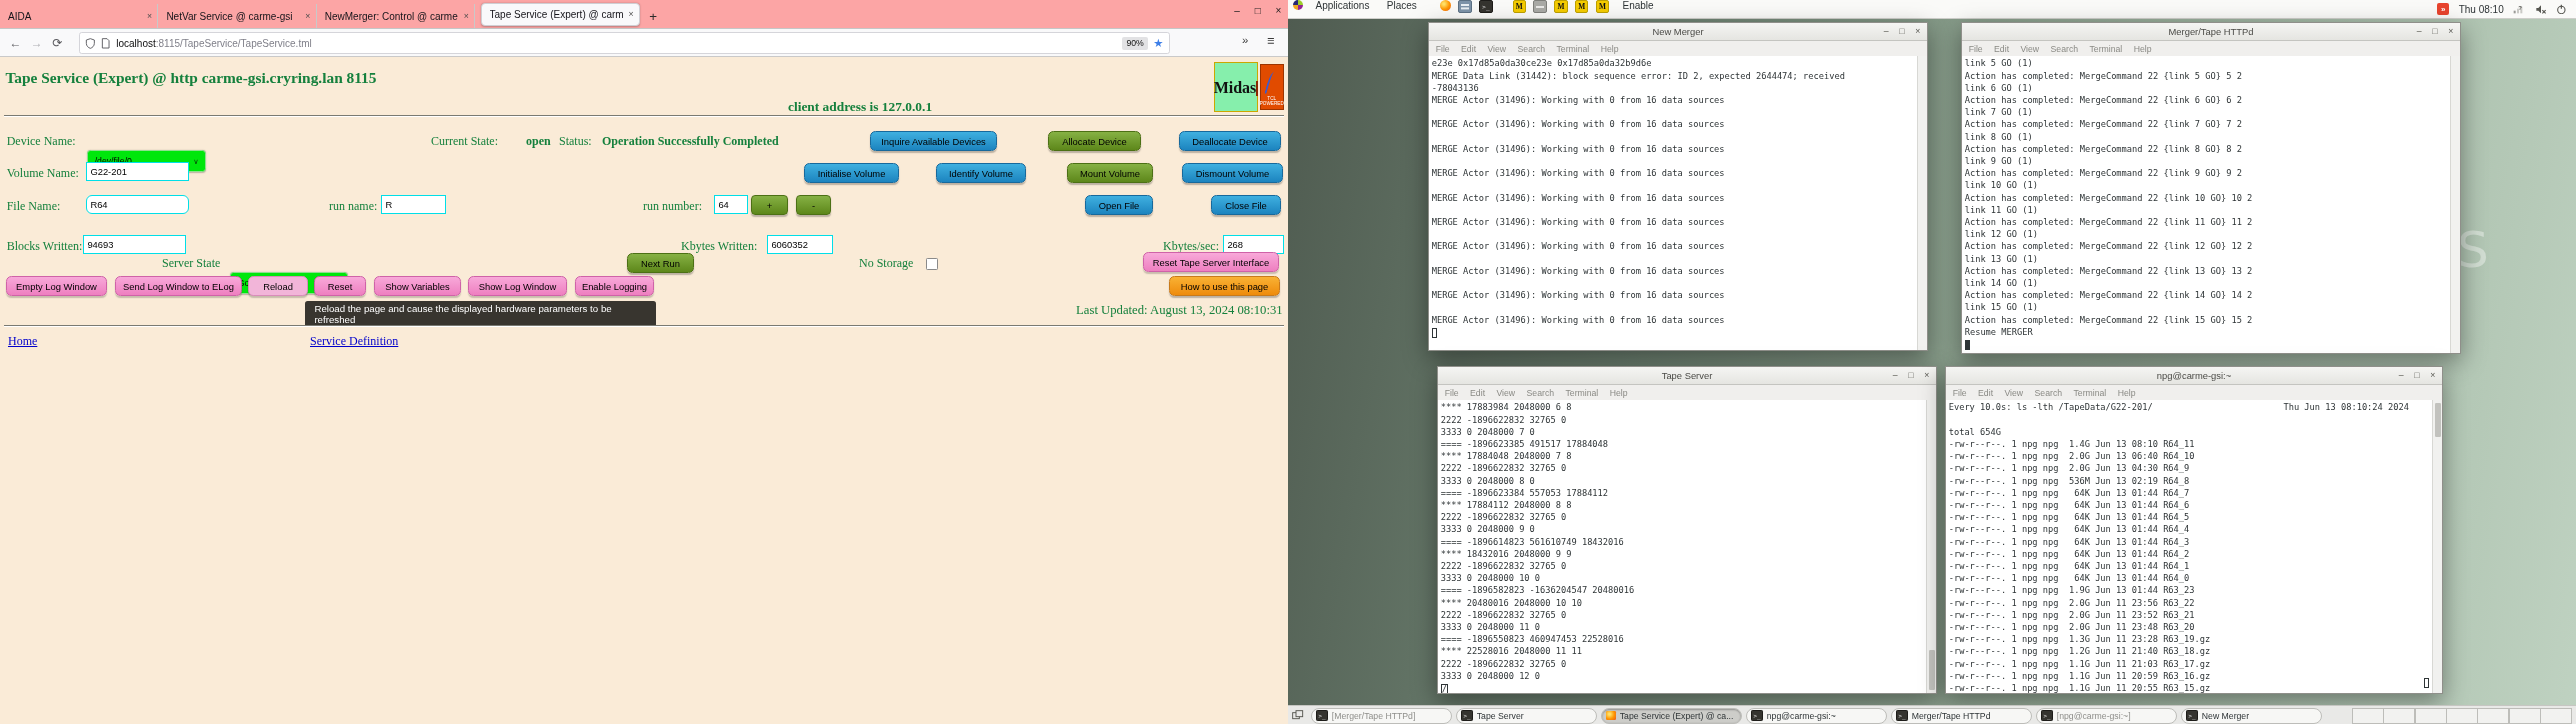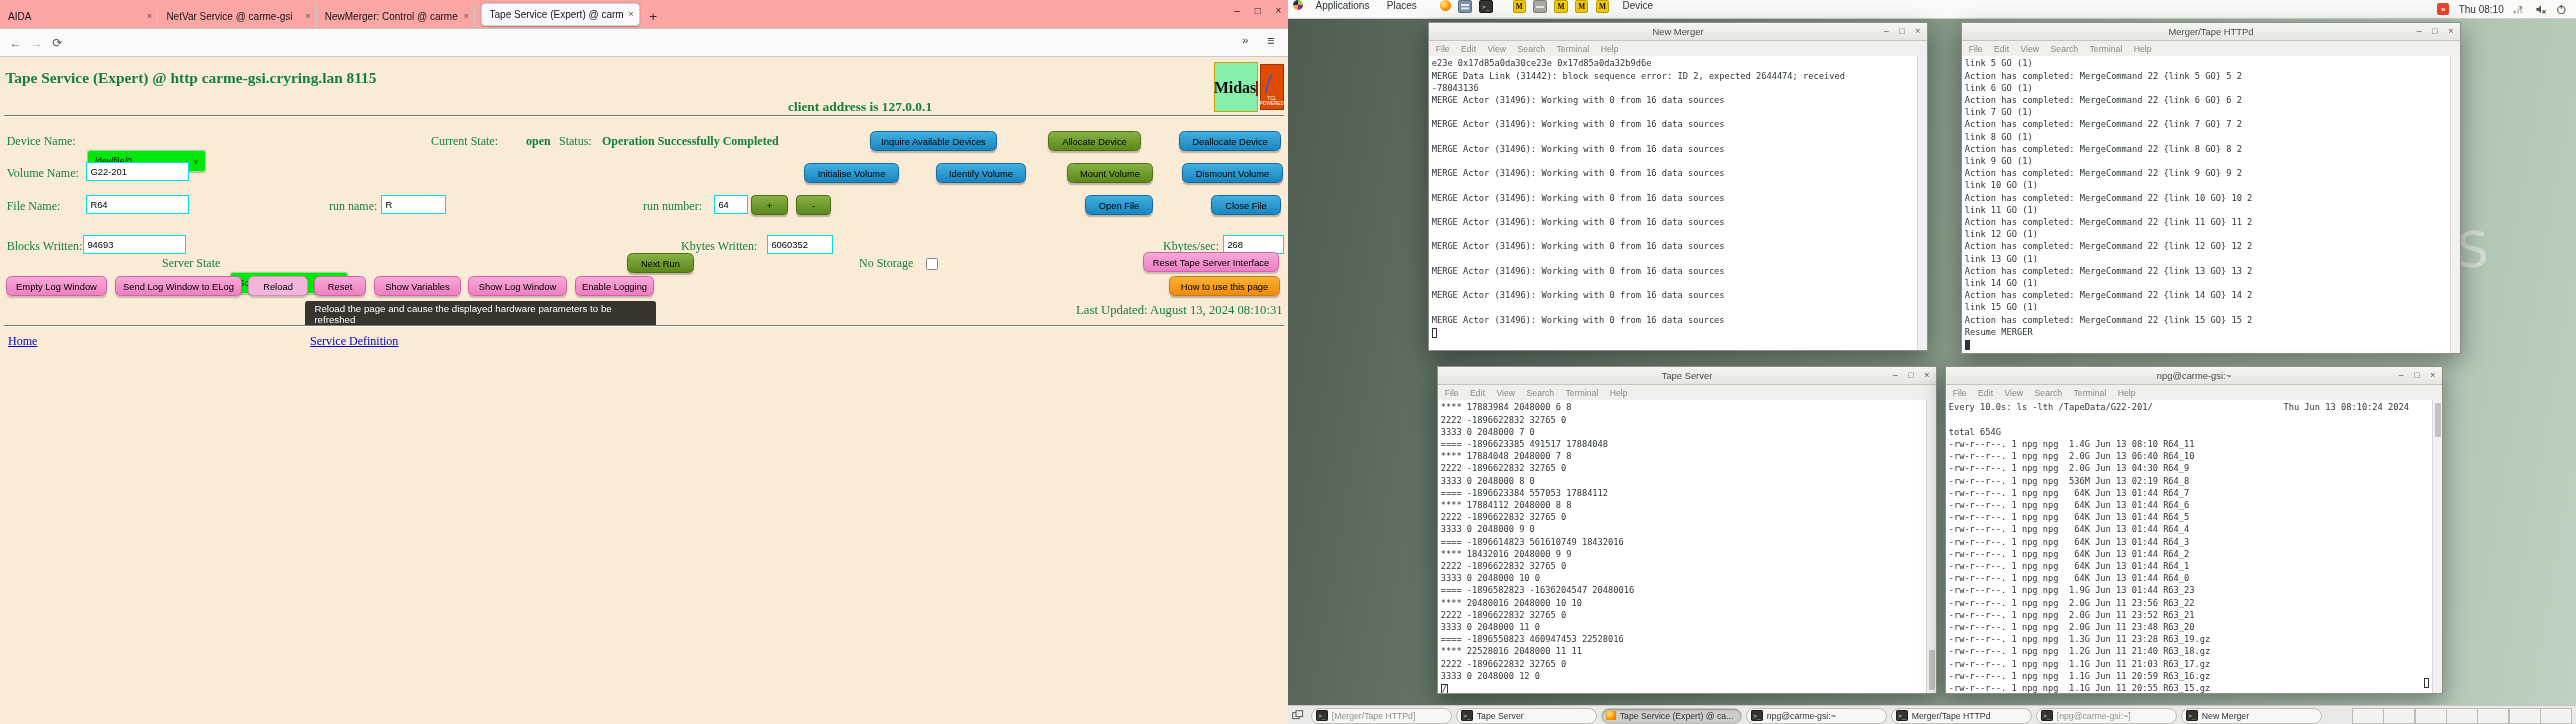--- a/index.html
+++ b/index.html
@@ -121,20 +121,31 @@
         <span>–</span>
         <span>□</span>
         <span>×</span>
       </div>
     </div>
 
     <div class="navbar">
       <span class="navico">←</span>
       <span class="navico dim">→</span>
       <span class="navico">⟳</span>
+      <div class="urlbar">
+        <svg width="10.7" height="10.7" viewBox="0 0 16 16">
+            <path d="M8 1 L14 3 V8 C14 12 11 14.5 8 15.5 C5 14.5 2 12 2 8 V3 Z" fill="none" stroke="#5b5b60" stroke-width="1.4"></path>
+          </svg>
+        <svg width="9.4" height="10.7" viewBox="0 0 14 16" style="margin-left:5.4px;">
+            <path d="M2 1 h7 l3 3 v11 h-10 z" fill="none" stroke="#5b5b60" stroke-width="1.4"></path>
+          </svg>
+        <span class="urltext"><span class="host">localhost</span><span class="path">:8115/TapeService/TapeService.tml</span></span>
+        <span class="zoombadge">90%</span>
+        <span class="star">★</span>
+      </div>
       <span class="abs" style="left:1242px;top:5.4px;font-size:11.4px;color:#3a3a3a;">»</span>
       <span class="abs" style="left:1267px;top:4.7px;font-size:12.7px;color:#3a3a3a;">≡</span>
     </div>
 
     <div class="page">
 
       <div class="abs ser red pagetitle" style="left:5.4px;top:12px;">Tape Service (Expert) @ http carme-gsi.cryring.lan 8115</div>
       <div class="abs ser red clientaddr" style="left:788px;top:42px;">client address is 127.0.0.1</div>
       <div class="logo-midas" style="left:1214px;top:5.4px;">
         <span class="m">Midas</span>
@@ -160,21 +171,21 @@
       <div class="abs pbtn btn-blue" style="left:1179px;top:74px;width:102px;">Deallocate Device</div>
 
       <div class="abs ser red rlabel" style="left:6.7px;top:109px;">Volume Name:</div>
       <input class="cyin" style="left: 86px; top: 105px; width: 94px;" value="G22-201">
       <div class="abs pbtn btn-blue" style="left:804px;top:106px;width:95px;">Initialise Volume</div>
       <div class="abs pbtn btn-blue" style="left:936px;top:106px;width:90px;">Identify Volume</div>
       <div class="abs pbtn btn-green" style="left:1067px;top:106px;width:86px;">Mount Volume</div>
       <div class="abs pbtn btn-blue" style="left:1182px;top:106px;width:101px;">Dismount Volume</div>
 
       <div class="abs ser red rlabel" style="left:6.7px;top:142px;">File Name:</div>
-      <input class="cyin" style="left: 86px; top: 138px; width: 94px;" value="R64">
+      <input class="cyin" style="left: 86px; top: 138px; width: 94px; border-radius: 6px;" value="R64">
       <div class="abs ser red rlabel" style="left:329px;top:142px;">run name:</div>
       <input class="cyin" style="left: 381px; top: 138px; width: 56px;" value="R">
       <div class="abs ser red rlabel" style="left:643px;top:142px;">run number:</div>
       <input class="cyin" style="left: 714px; top: 138px; width: 25.5px;" value="64">
       <div class="abs pbtn btn-green" style="left:751px;top:138px;width:37px;border-radius:4px;">+</div>
       <div class="abs pbtn btn-green" style="left:796px;top:138px;width:35px;border-radius:4px;">-</div>
       <div class="abs pbtn btn-blue" style="left:1085px;top:138px;width:68px;">Open File</div>
       <div class="abs pbtn btn-blue" style="left:1211px;top:138px;width:70px;">Close File</div>
 
       <div class="abs ser red rlabel" style="left:6.7px;top:182px;">Blocks Written:</div>
@@ -224,21 +235,21 @@
           <i></i>
         </span>
       <span class="licon termico">&gt;_</span>
       <span class="licon midasico" style="margin-left:20px;">M</span>
       <span class="licon printico">
           <i></i>
         </span>
       <span class="licon midasico">M</span>
       <span class="licon midasico">M</span>
       <span class="licon midasico">M</span>
-      <span class="applabel">Device</span>
+      <span class="applabel">Enable</span>
       <div class="tray">
         <span class="recico">»</span>
         <span class="clock">Thu 08:10</span>
         <svg width="12" height="10.7" viewBox="0 0 18 16" style="font-size:15px">
             <rect x="1" y="10" width="3" height="4" fill="#9a9a96"></rect>
             <rect x="6" y="7" width="3" height="7" fill="#c9c9c5"></rect>
             <rect x="11" y="4" width="3" height="10" fill="#c9c9c5"></rect>
             <text x="8" y="9" font-size="9" fill="#55554f" font-family="Liberation Sans,sans-serif" font-weight="bold">?</text>
           </svg>
         <svg width="12" height="10.7" viewBox="0 0 18 16">

